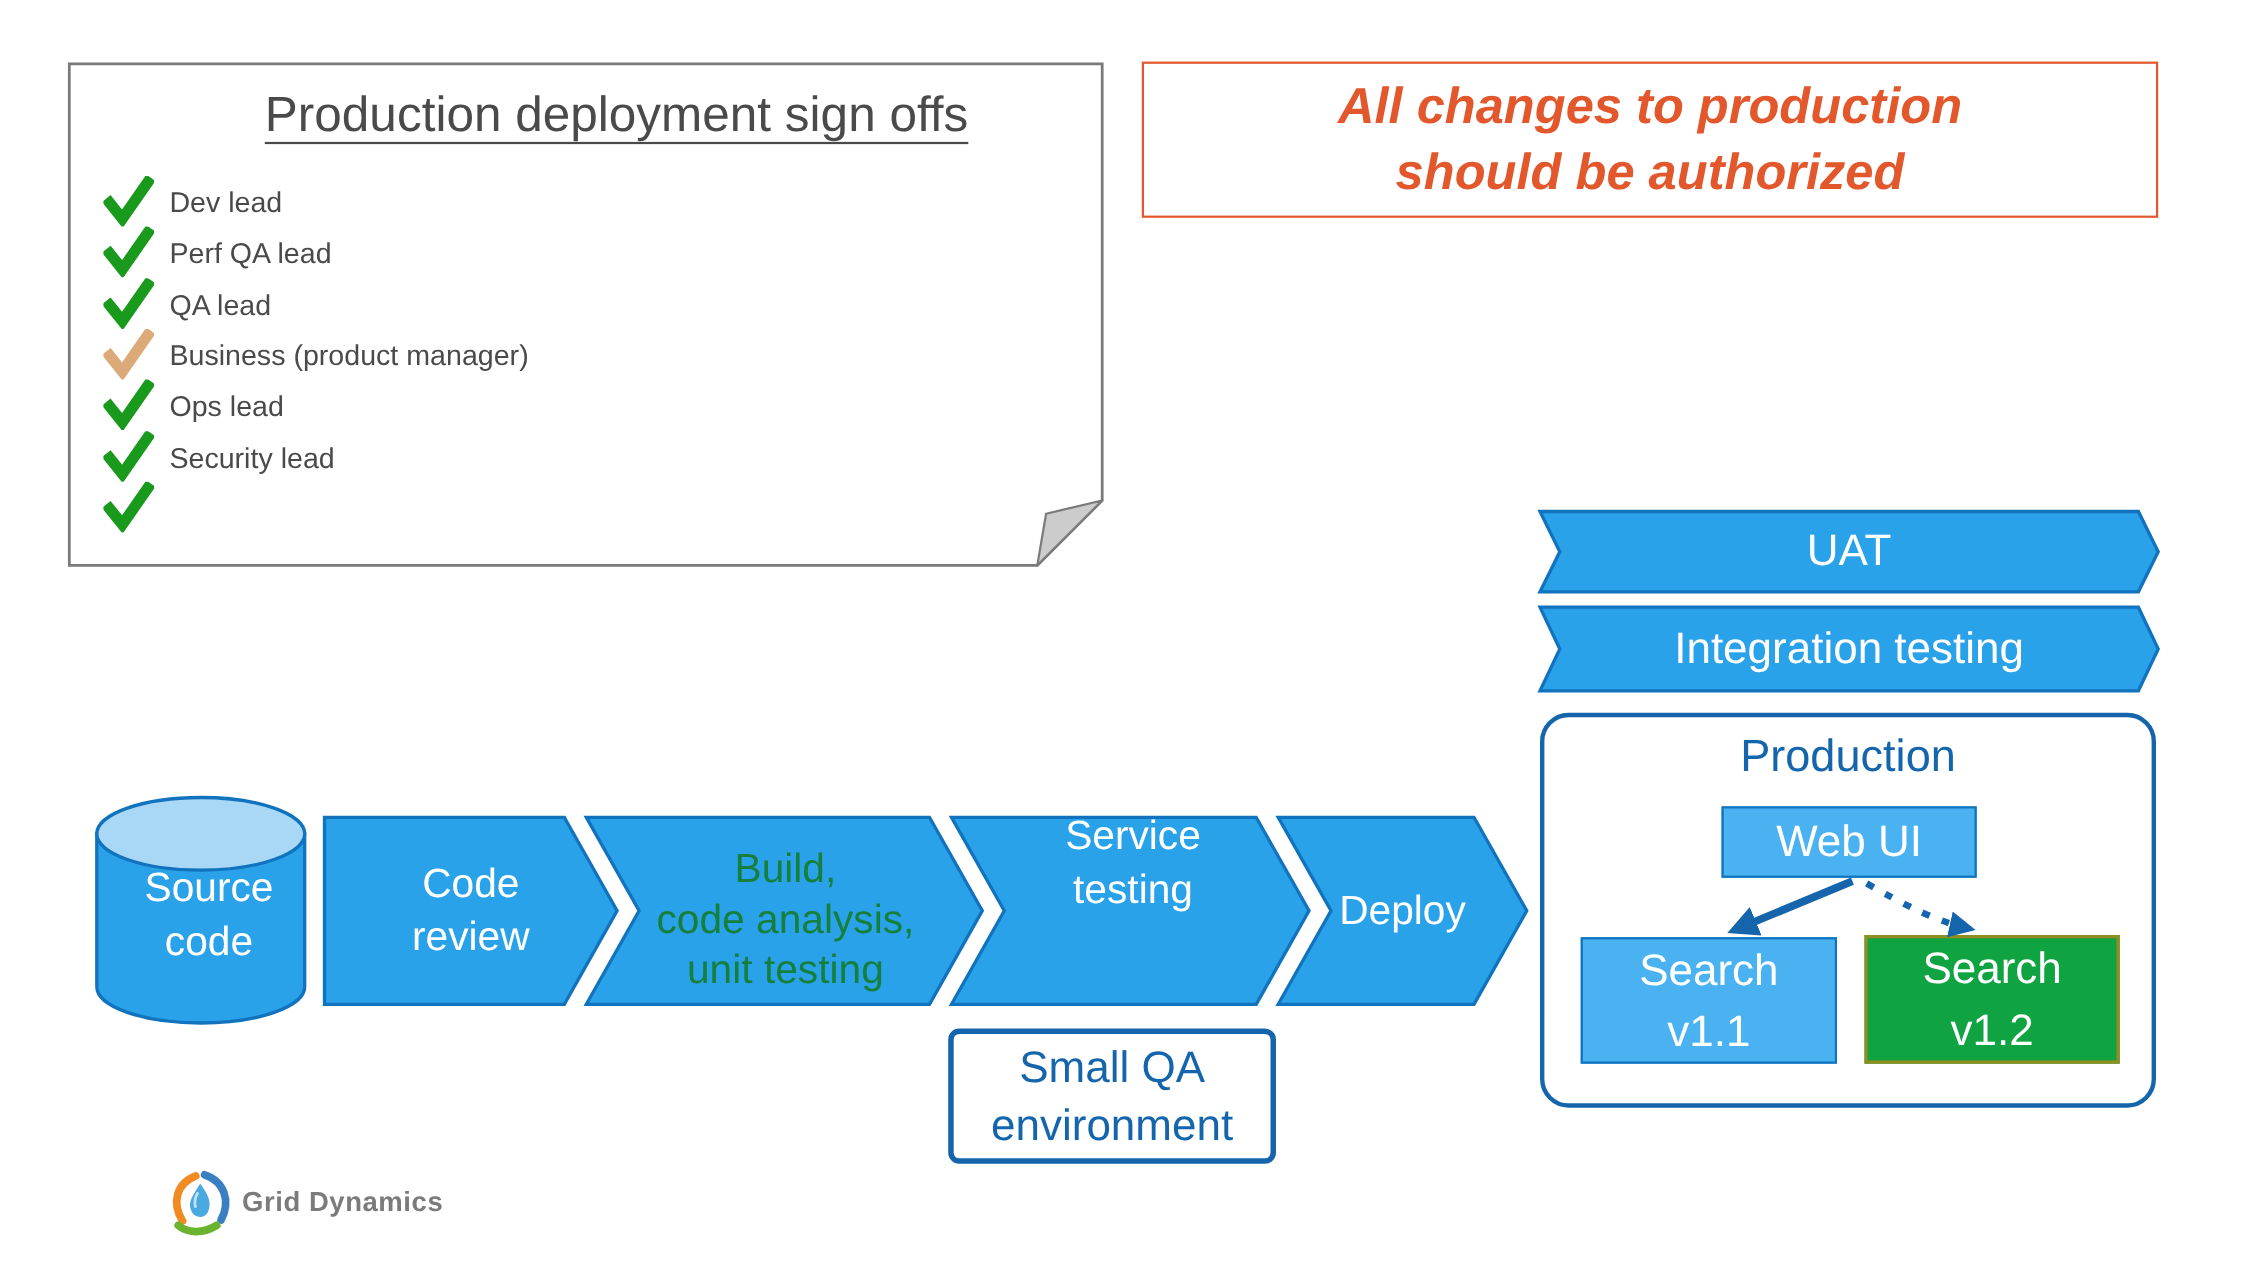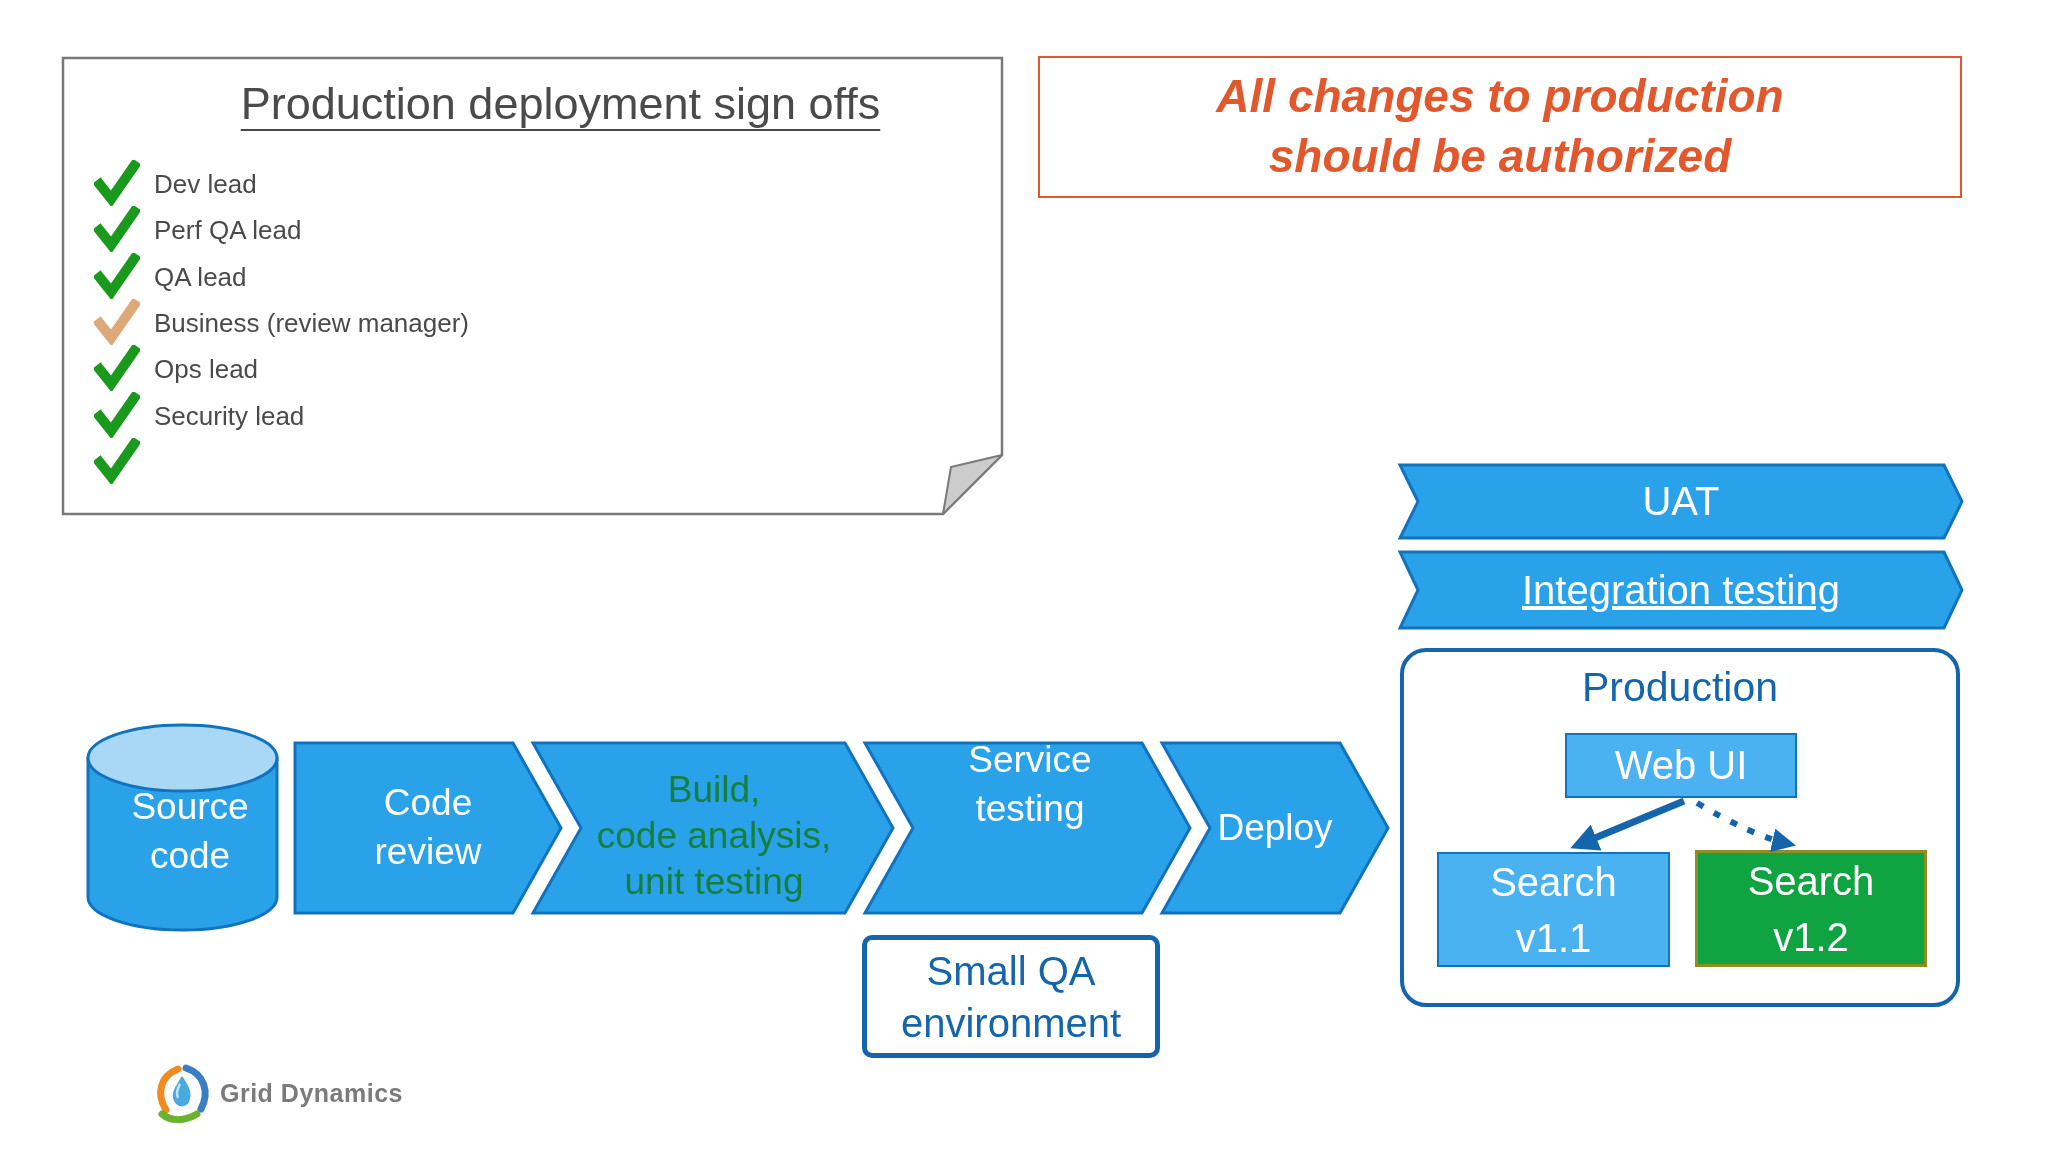--- a/index.html
+++ b/index.html
@@ -24,21 +24,21 @@
 
   
   #callout{left:1038px;top:56px;width:924px;height:142px;border:2.5px solid var(--orange);
            box-sizing:border-box;color:var(--orange);font-size:46px;font-weight:bold;line-height:1.3;font-style:italic;}
 
   
   .banner,.chev{fill:var(--blue-fill);stroke:var(--blue-stroke);stroke-width:3;}
   .cyl-body{fill:var(--blue-fill);stroke:var(--blue-stroke);stroke-width:3;}
   .cyl-top{fill:var(--cylinder-top);stroke:var(--blue-stroke);stroke-width:3;}
   #uat-label{left:1400px;top:465px;width:562px;height:73px;font-size:40px;color:#fff;}
-  #integration-label{left:1400px;top:552px;width:562px;height:76px;font-size:40px;color:#fff;text-decoration:underline;}
+  #integration-label{left:1400px;top:552px;width:562px;height:76px;font-size:40px;color:#fff;}
 
   
   #production-box{left:1400px;top:648px;width:560px;height:359px;border:4.5px solid var(--dark-blue);
                   border-radius:26px;box-sizing:border-box;}
   #production-title{left:1400px;top:664px;width:560px;height:46px;font-size:41px;color:var(--dark-blue);}
   #webui-box{left:1565px;top:733px;width:232px;height:65px;background:var(--light-blue-fill);
              border:2.5px solid var(--blue-stroke);box-sizing:border-box;font-size:40px;color:#fff;}
   #search11-box{left:1437px;top:852px;width:233px;height:115px;background:var(--light-blue-fill);
              border:2.5px solid var(--blue-stroke);box-sizing:border-box;font-size:40px;color:#fff;line-height:1.4;}
   #search12-box{left:1695px;top:850px;width:232px;height:117px;background:var(--green-fill);
@@ -111,21 +111,21 @@
     <div class="check-row">
       <svg class="check" viewBox="0 0 32 32">
         <path class="check-path" d="M4 17 L12 27 L28 4" style="stroke: rgb(26, 154, 29);"></path>
         </svg>
       <span class="check-label">QA lead</span>
     </div>
     <div class="check-row">
       <svg class="check" viewBox="0 0 32 32">
         <path class="check-path" d="M4 17 L12 27 L28 4" style="stroke: rgb(220, 170, 121);"></path>
         </svg>
-      <span class="check-label">Business (review manager)</span>
+      <span class="check-label">Business (product manager)</span>
     </div>
     <div class="check-row">
       <svg class="check" viewBox="0 0 32 32">
         <path class="check-path" d="M4 17 L12 27 L28 4" style="stroke: rgb(26, 154, 29);"></path>
         </svg>
       <span class="check-label">Ops lead</span>
     </div>
     <div class="check-row">
       <svg class="check" viewBox="0 0 32 32">
         <path class="check-path" d="M4 17 L12 27 L28 4" style="stroke: rgb(26, 154, 29);"></path>

